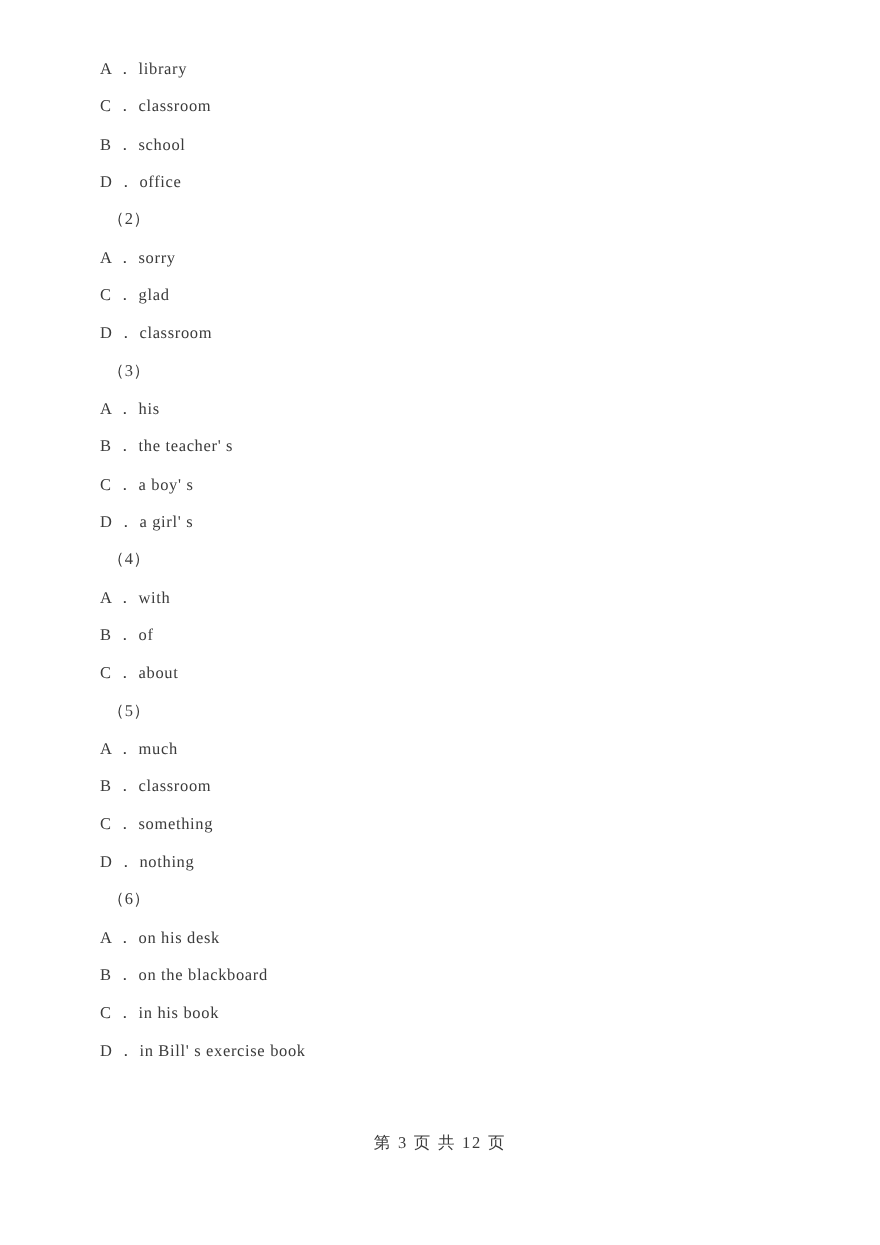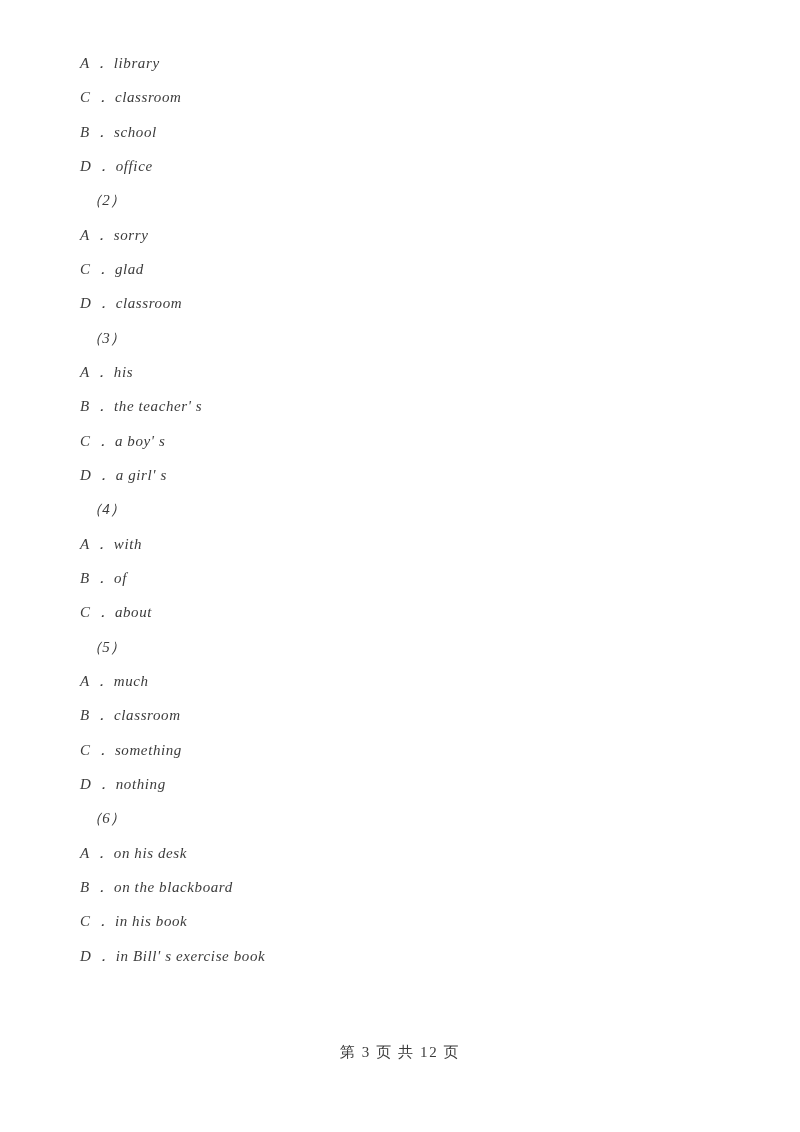--- a/index.html
+++ b/index.html
@@ -22,24 +22,23 @@
     position: absolute;
     left: 0;
     top: 0;
     width: 800px;
     height: 1132px;
     background: #ffffff;
   }
 
   .content {
     position: absolute;
-    left: 80px;
+    left: 91px;
     top: 46px;
     width: 660px;
-    font-style: italic;
   }
 
   
   .line {
     height: 34.33px;
     line-height: 34.33px;
     font-size: 15px;
     letter-spacing: 0.6px;
     white-space: pre;
     color: #3b3b3b;
@@ -59,21 +58,20 @@
     position: absolute;
     left: 0;
     top: 1030px;
     width: 800px;
     text-align: center;
     font-size: 15px;
     letter-spacing: 1.6px;
     color: #3b3b3b;
     font-family: "Liberation Serif", "DejaVu Serif", serif;
     white-space: pre;
-    margin-top: 13px;
   }
 </style>
 </head>
 <body>
 
 <div class="page">
 
   <div class="content">
 
     <div class="line option">A ． library</div>

